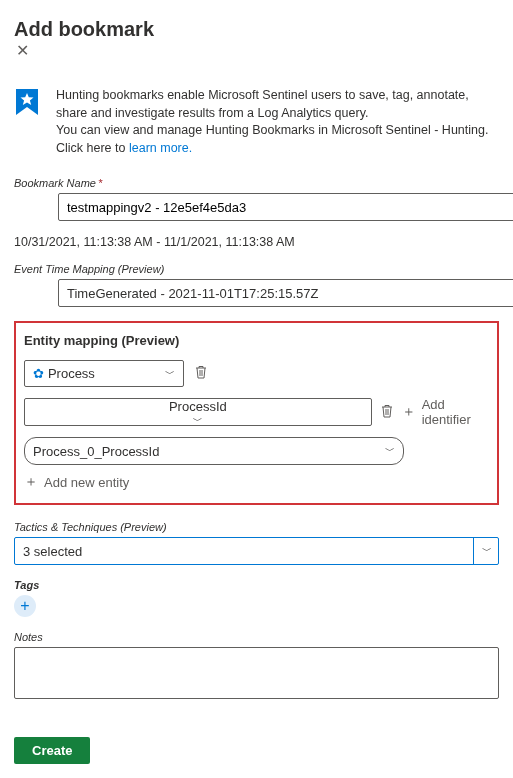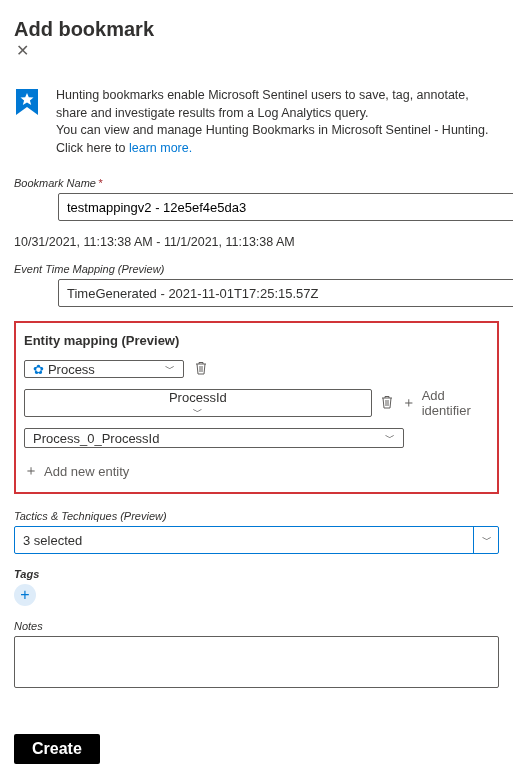--- a/index.html
+++ b/index.html
@@ -49,38 +49,38 @@
       border: 2px solid #d13438;
       padding: 10px 8px 12px 8px;
       margin-bottom: 16px;
     }
     .entity-title { font-size: 13px; font-weight: 600; margin-bottom: 12px; }
     .entity-row { display: flex; align-items: center; gap: 10px; margin-bottom: 10px; }
     .entity-select-small {
       width: 160px;
       border: 1px solid #605e5c;
       border-radius: 2px;
-      height: 18px;
+      height: 27px;
       display: flex;
       align-items: center;
       justify-content: space-between;
       padding: 0 8px;
       font-size: 13px;
     }
     .entity-select-full {
       width: 380px;
       border: 1px solid #605e5c;
-      border-radius: 2px;
-      height: 20px;
-      display: flex;
-      align-items: center;
-      justify-content: space-between;
-      padding: 0 8px;
-      font-size: 13px;
-      margin-bottom: 14px;
+      border-radius: 12px;
+      height: 28px;
+      display: flex;
+      align-items: center;
+      justify-content: space-between;
+      padding: 0 8px;
+      font-size: 13px;
+      margin-bottom: 8px;
     }
     .gear { color: #0078d4; margin-right: 4px; font-size: 13px; }
     .trash-icon { color: #605e5c; font-size: 14px; cursor: pointer; }
     .plus-link { display: flex; align-items: center; gap: 6px; color: #605e5c; font-size: 13px; cursor: pointer; }
     .plus-link .plus { font-size: 14px; font-weight: 300; }
     .tactics-select {
       border: 1px solid #0078d4;
       border-radius: 2px;
       height: 28px;
       display: flex;
@@ -113,26 +113,26 @@
       resize: none;
       font-family: inherit;
       padding: 4px 8px;
     }
     .footer {
       position: absolute;
       bottom: 14px;
       left: 14px;
     }
     .create-btn {
-      background: #000000;
+      background: #15803d;
       color: #fff;
       border: none;
       border-radius: 2px;
       padding: 6px 18px;
-      font-size: 16px;
+      font-size: 13px;
       font-weight: 600;
       cursor: pointer;
     }
     .identifier-row { display: flex; align-items: center; gap: 8px; margin-bottom: 10px; }
     .identifier-select {
       width: 380px;
       border: 1px solid #605e5c;
       border-radius: 2px;
       height: 28px;
       display: flex;

